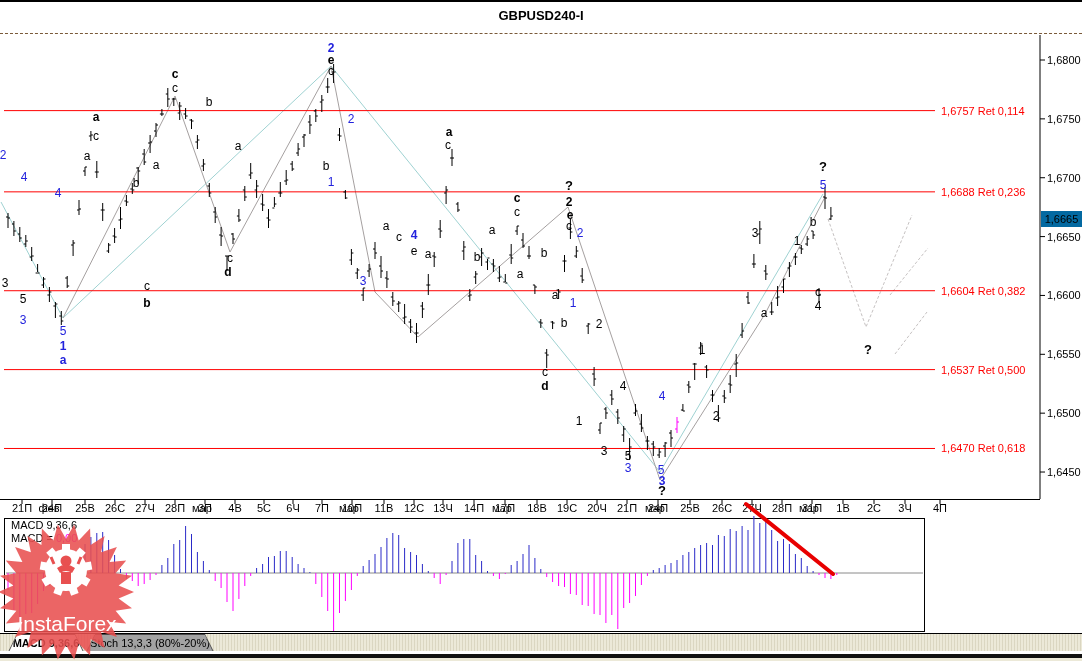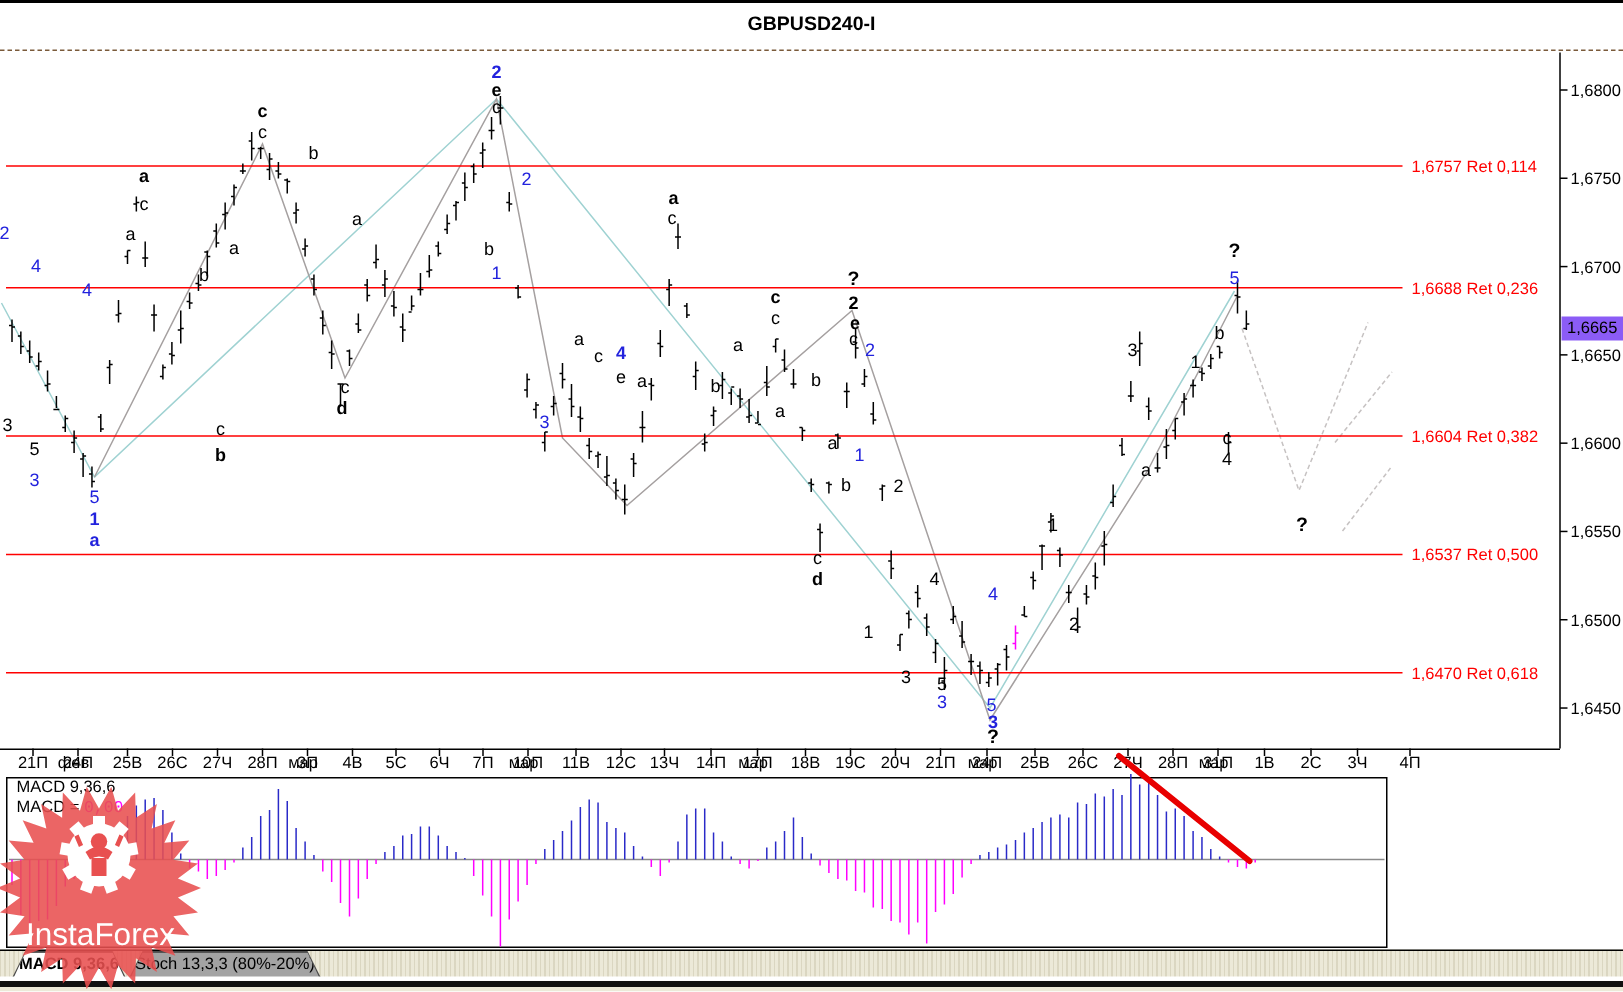--- a/index.html
+++ b/index.html
@@ -2,26 +2,26 @@
 <html><head>
 <meta charset="utf-8">
 <style>
   html,body{margin:0;padding:0;background:#fff;}
   #app{position:relative;width:1082px;height:661px;background:#fff;overflow:hidden;
        font-family:"Liberation Sans",sans-serif;border-top:2px solid #000;box-sizing:border-box;}
   #title{position:absolute;top:6px;left:0;width:1082px;text-align:center;
          font-size:13px;font-weight:bold;color:#000;}
   #topline{position:absolute;top:31px;left:0;width:1082px;border-top:1px dashed #7a5a3a;}
   #plot{position:absolute;top:0;left:0;}
-  #pricetag{position:absolute;left:1041px;top:209px;width:41px;height:16px;background:#8b5cf6;
+  #pricetag{position:absolute;left:1041px;top:209px;width:41px;height:16px;background:#0369a1;
             font-size:11px;line-height:16px;text-align:center;color:#000;}
   .macdlabel{position:absolute;font-size:11px;color:#000;white-space:nowrap;}
   #ml1{left:11px;top:517px;}
   #ml2{left:11px;top:530px;}
-  .magenta{color:#ff00ff;font-family:Liberation Mono, monospace;}
+  .magenta{color:#ff00ff;}
   #tabbar{position:absolute;left:0;top:631px;width:1082px;height:18px;
           background:#ece9d8;border-top:1px solid #000;
           background-image:repeating-linear-gradient(90deg,rgba(140,130,90,.18) 0 1px,transparent 1px 3px);}
   .tabouter{position:absolute;top:0;height:18px;background:#4a4a4a;
             clip-path:polygon(9px 0,calc(100% - 9px) 0,100% 100%,0 100%);}
   .tabinner{position:absolute;left:1px;right:1px;top:1px;bottom:0;
             clip-path:polygon(8px 0,calc(100% - 8px) 0,100% 100%,0 100%);
             font-size:11px;text-align:center;line-height:16px;white-space:nowrap;}
   #tab0{left:8px;width:76px;}
   #tab0 .tabinner{background:#fff;font-weight:bold;}

